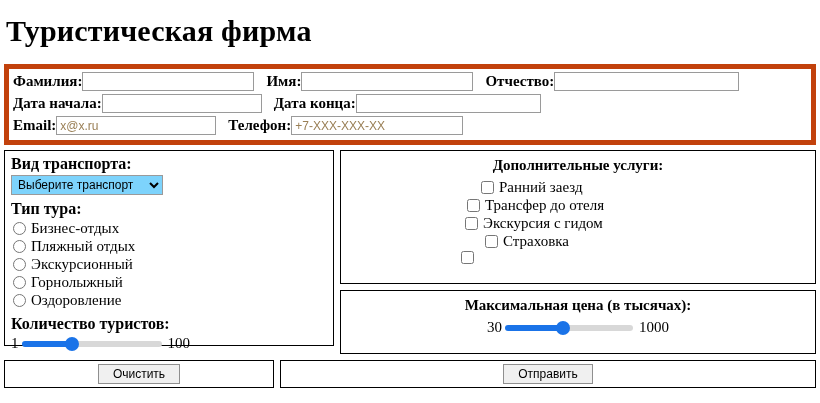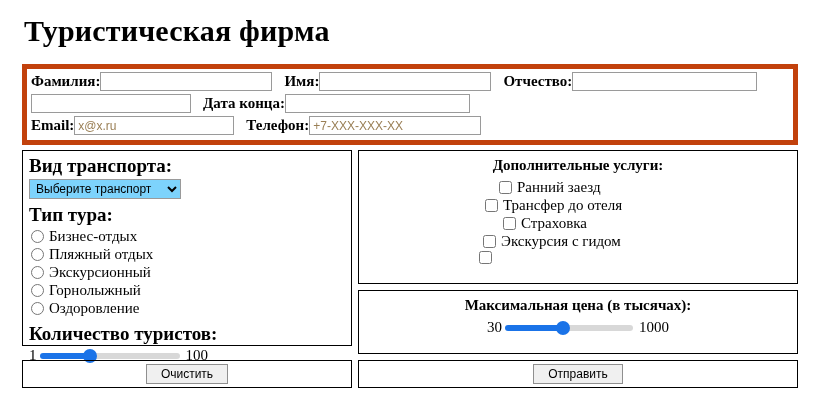--- a/index.html
+++ b/index.html
@@ -3,21 +3,21 @@
 <meta charset="utf-8">
 <style>
   * { box-sizing: border-box; }
   html, body {
     margin: 0; padding: 0;
     width: 820px; height: 403px;
     background: #ffffff;
     font-family: "Liberation Serif", serif;
     color: #000;
   }
-  .page { padding: 0 22px; }
+  .page { padding: 0 4px; }
 
   h1.title {
     font-family: "Liberation Serif", serif;
     font-size: 30px;
     font-weight: bold;
     margin: 14px 0 16px 2px;
     letter-spacing: 0.2px;
   }
 
   .box {
@@ -69,21 +69,21 @@
   .col-right { flex: 1; }
 
   .panel {
     border: 1px solid #000;
     padding: 3px 6px 6px 6px;
   }
   .panel.left-main { height: 196px; }
 
   .hdr {
     font-weight: bold;
-    font-size: 19px;
+    font-size: 16px;
     margin: 1px 0 2px 0;
   }
   .hdr-center {
     font-weight: bold;
     font-size: 15px;
     text-align: center;
     margin: 3px 0 5px 0;
   }
 
   select.sel {
@@ -163,21 +163,21 @@
     gap: 6px;
     margin-top: 6px;
   }
   .btncell {
     border: 1px solid #000;
     display: flex;
     align-items: center;
     justify-content: center;
     height: 28px;
   }
-  .btncell.left { width: 330px; align-items: center; }
+  .btncell.left { width: 270px; align-items: center; }
   .btncell.right { flex: 1; }
   button.btn {
     font-family: "Liberation Sans", sans-serif;
     font-size: 12px;
     background: #f0f0f0;
     border: 1px solid #8f8f8f;
     padding: 2px 14px;
     cursor: pointer;
   }
 </style>
@@ -191,20 +191,21 @@
   <div class="box personal">
     <div class="prow">
       <span class="lbl">Фамилия:</span>
       <input class="tf w-fam" type="text" placeholder="" style="">
       <span class="lbl sp-b">Имя:</span>
       <input class="tf w-name" type="text" placeholder="" style="">
       <span class="lbl sp-b">Отчество:</span>
       <input class="tf w-otch" type="text" placeholder="" style="">
     </div>
     <div class="prow">
+      <span class="lbl">Дата начала:</span>
       <input class="tf w-date" type="text" placeholder="" style="">
       <span class="lbl sp-b">Дата конца:</span>
       <input class="tf w-date2" type="text" placeholder="" style="">
     </div>
     <div class="prow">
       <span class="lbl">Email:</span>
       <input class="tf w-email" type="text" placeholder="x@x.ru" style="">
       <span class="lbl sp-b">Телефон:</span>
       <input class="tf w-phone" type="text" placeholder="+7-XXX-XXX-XX" style="">
     </div>
@@ -255,27 +256,27 @@
         <div class="hdr-center">Дополнительные услуги:</div>
         <div class="checks">
           <div class="check-row c2">
             <input type="checkbox" style="">
             <span>Ранний заезд</span>
           </div>
           <div class="check-row c1">
             <input type="checkbox" style="">
             <span>Трансфер до отеля</span>
           </div>
+          <div class="check-row c3">
+            <input type="checkbox" style="">
+            <span>Экскурсия с гидом</span>
+          </div>
           <div class="check-row c4">
             <input type="checkbox" style="">
             <span>Страховка</span>
-          </div>
-          <div class="check-row c3">
-            <input type="checkbox" style="">
-            <span>Экскурсия с гидом</span>
           </div>
           <div class="check-row c5">
             <input type="checkbox" style="">
           </div>
         </div>
       </div>
 
       <div class="panel right-bottom">
         <div class="hdr-center">Максимальная цена (в тысячах):</div>
         <div class="slider-wrap center">

